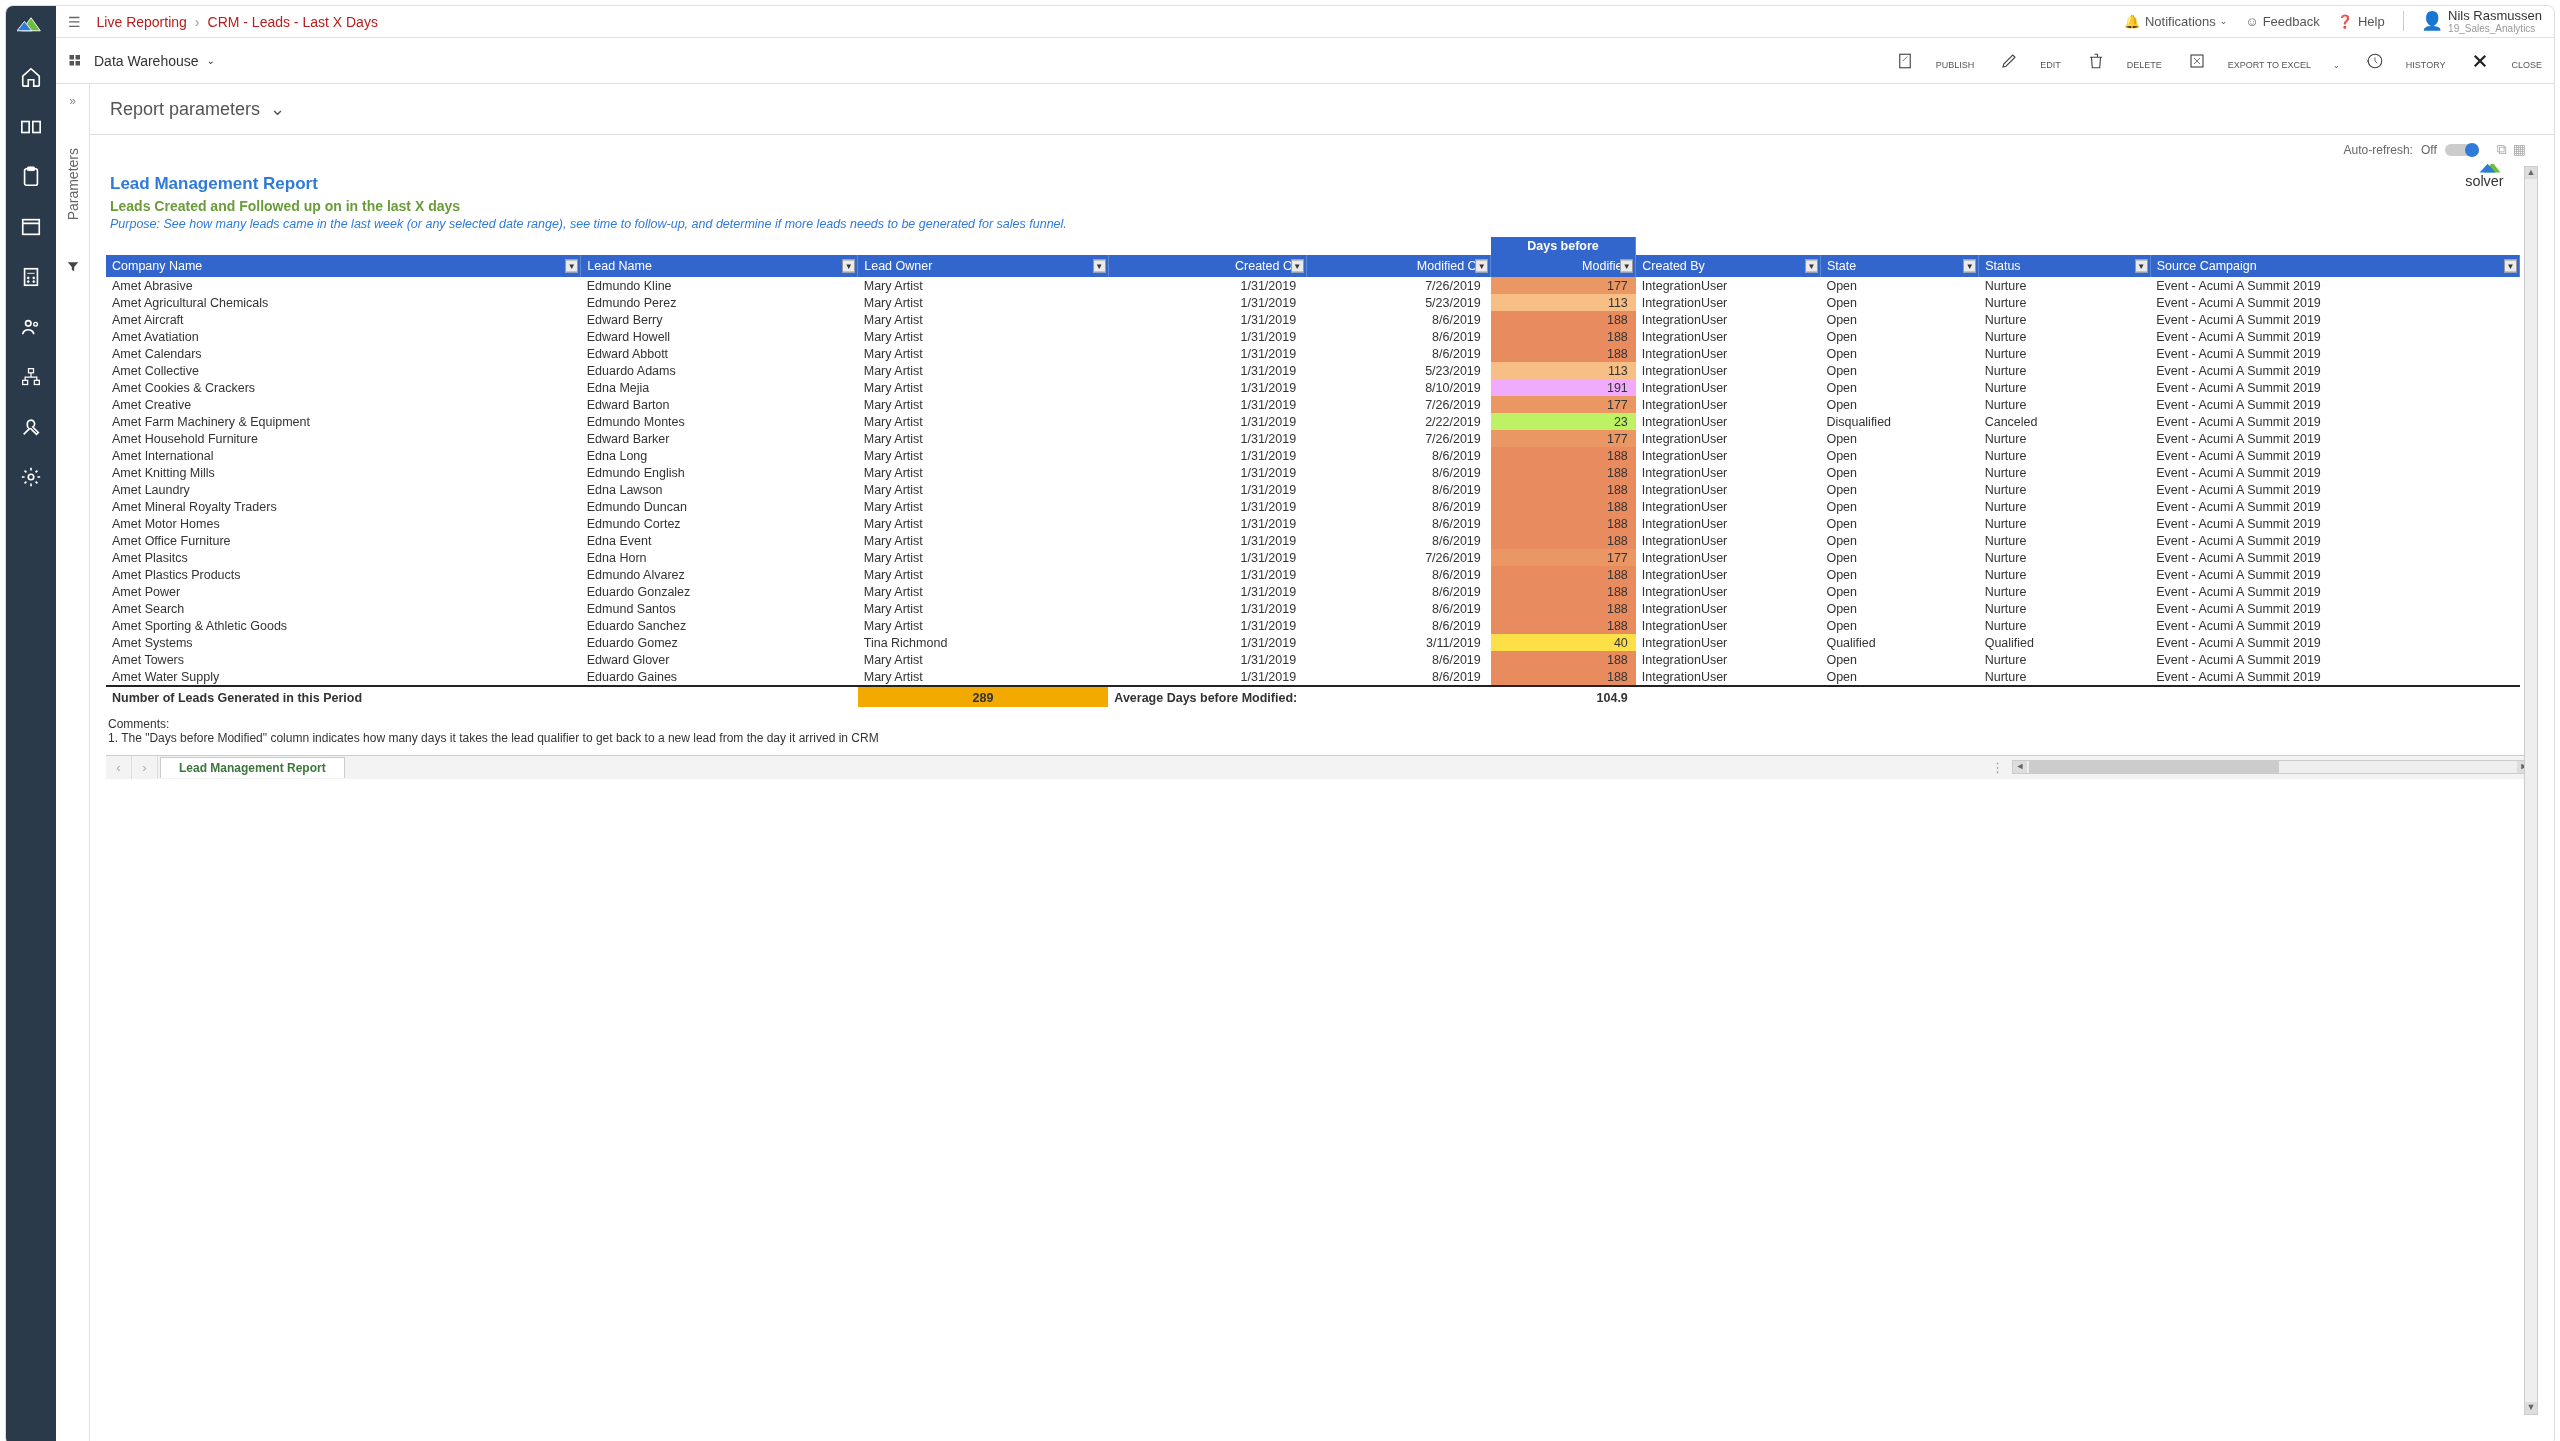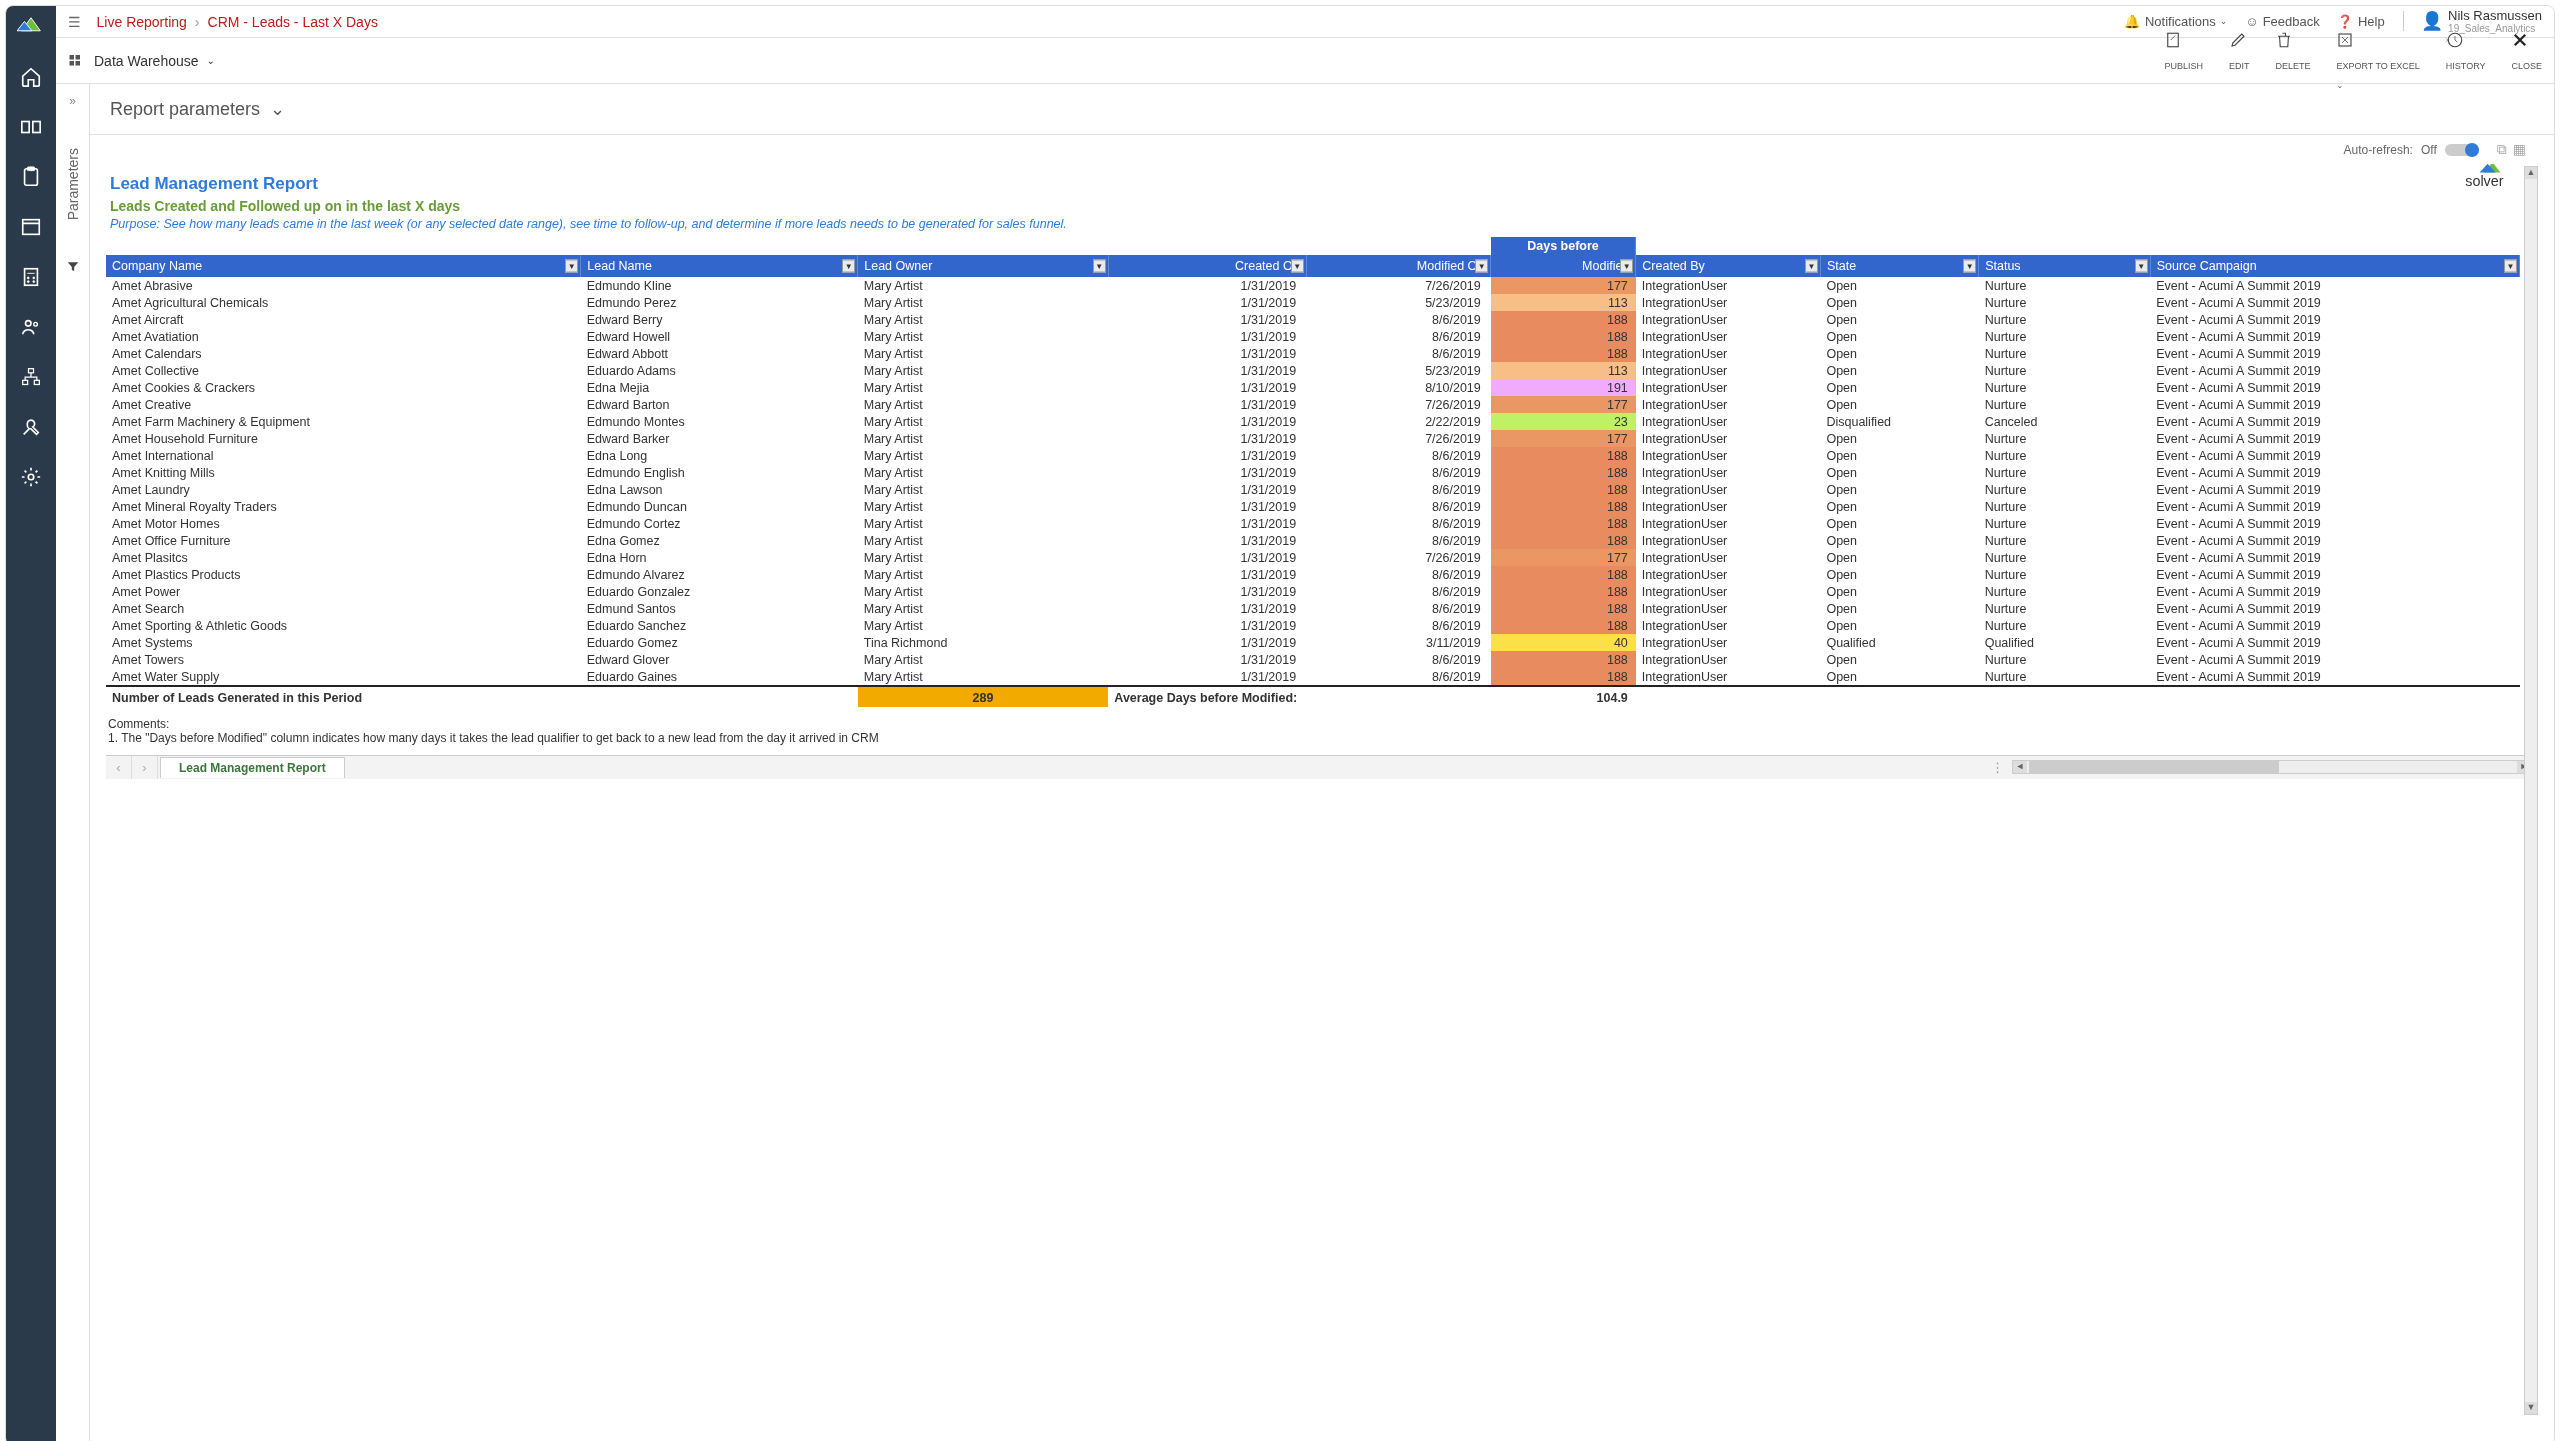--- a/index.html
+++ b/index.html
@@ -20,21 +20,21 @@
 .topbar .right { margin-left: auto; display: flex; align-items: center; gap: 18px; font-size: 13px; color: #555; }
 .topbar .right .item { display: flex; align-items: center; gap: 4px; cursor: pointer; }
 .topbar .user { display: flex; flex-direction: column; line-height: 1.1; }
 .topbar .user .name { color: #333; }
 .topbar .user .sub { font-size: 10px; color: #999; }
 .topbar .divider { width: 1px; height: 20px; background: #ccc; }
 
 .toolbar { height: 46px; display: flex; align-items: center; padding: 0 12px; border-bottom: 1px solid #e0e0e0; }
 .toolbar .left { display: flex; align-items: center; gap: 8px; font-size: 14px; color: #333; cursor: pointer; }
 .toolbar .actions { margin-left: auto; display: flex; gap: 26px; }
-.toolbar .action { display: flex; flex-direction: column; align-items: flex-start; gap: 12px; cursor: pointer; font-size: 9px; color: #555; }
+.toolbar .action { display: flex; align-items: flex-end; gap: 22px; cursor: pointer; font-size: 9px; color: #555; }
 .toolbar .action-icon { width: 18px; height: 18px; }
 
 .content-wrap { flex: 1; display: flex; overflow: hidden; }
 .params-bar { width: 34px; border-right: 1px solid #e0e0e0; display: flex; flex-direction: column; align-items: center; padding-top: 10px; gap: 40px; }
 .params-bar .chev { cursor: pointer; font-size: 12px; color: #888; }
 .params-bar .label { writing-mode: vertical-rl; transform: rotate(180deg); font-size: 14px; color: #666; }
 .params-bar .filter-icon { cursor: pointer; }
 
 .content { flex: 1; display: flex; flex-direction: column; overflow: hidden; }
 .params-row { padding: 14px 20px; border-bottom: 1px solid #e0e0e0; font-size: 18px; color: #555; }
@@ -476,21 +476,21 @@
                   <td class="num">1/31/2019</td>
                   <td class="num">8/6/2019</td>
                   <td class="days h188">188</td>
                   <td>IntegrationUser</td>
                   <td>Open</td>
                   <td>Nurture</td>
                   <td>Event - Acumi A Summit 2019</td>
                 </tr>
                 <tr>
                   <td>Amet Office Furniture</td>
-                  <td>Edna Gomez</td>
+                  <td>Edna Event</td>
                   <td>Mary Artist</td>
                   <td class="num">1/31/2019</td>
                   <td class="num">8/6/2019</td>
                   <td class="days h188">188</td>
                   <td>IntegrationUser</td>
                   <td>Open</td>
                   <td>Nurture</td>
                   <td>Event - Acumi A Summit 2019</td>
                 </tr>
                 <tr>

